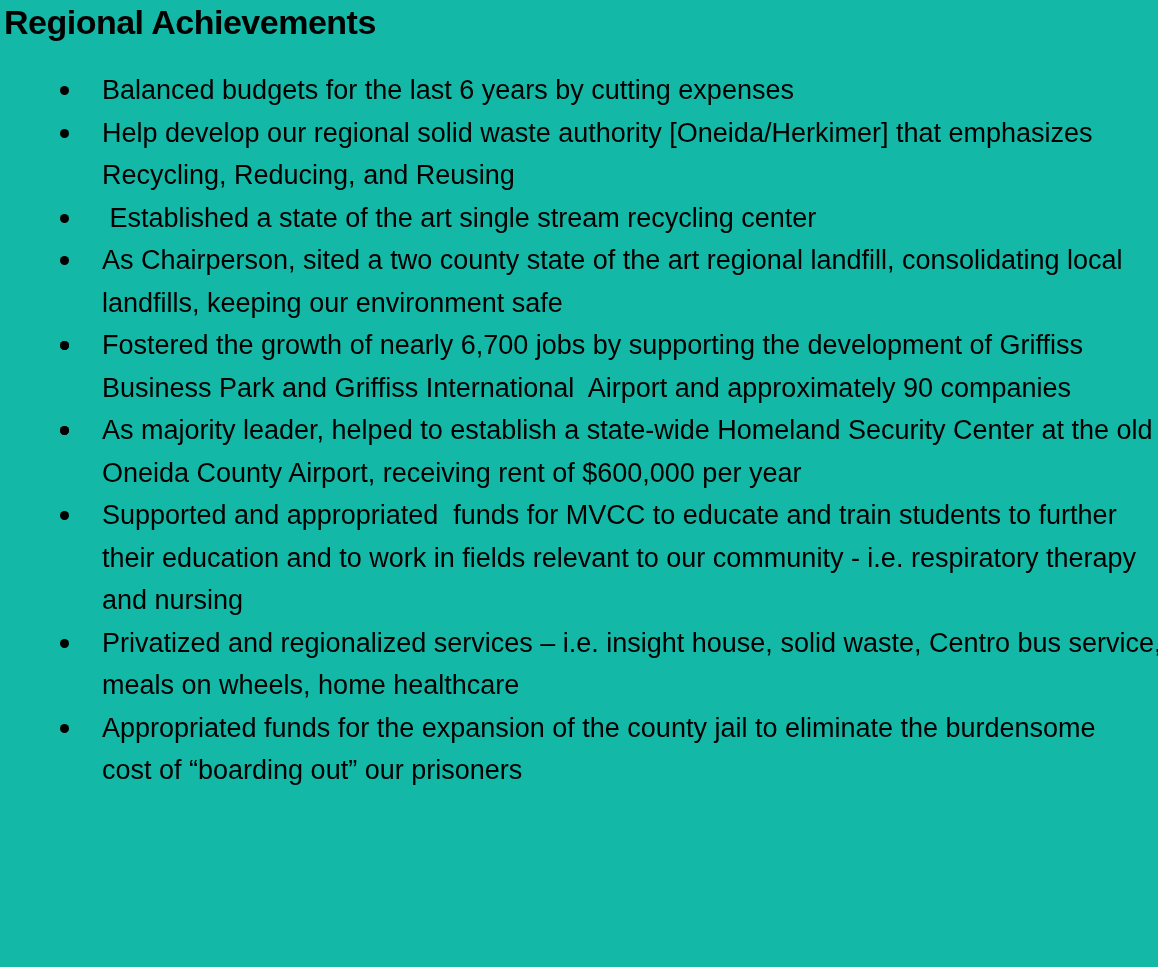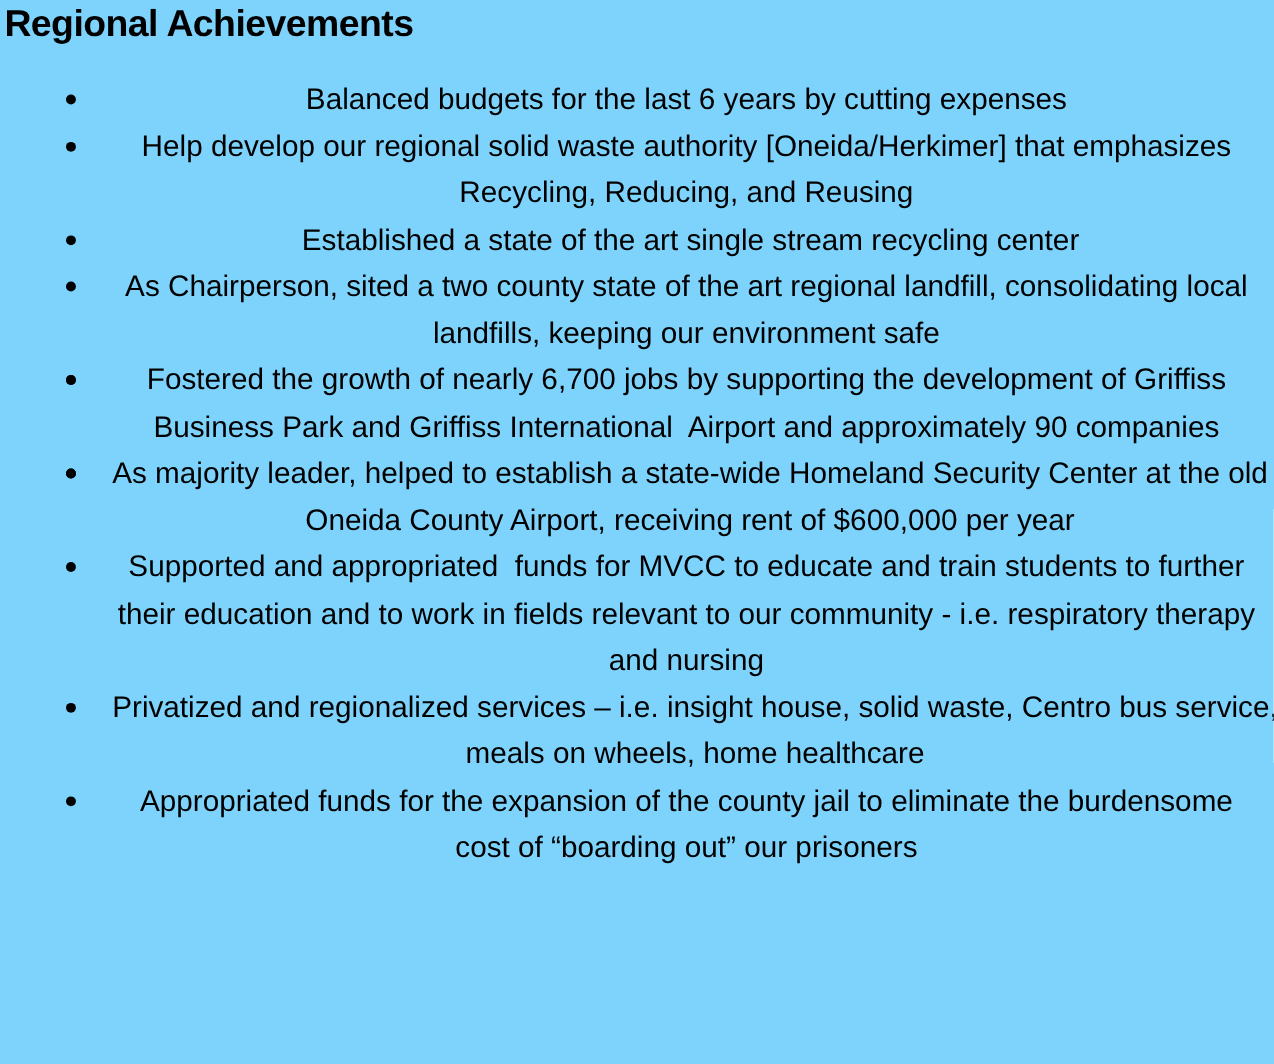--- a/index.html
+++ b/index.html
@@ -11,37 +11,36 @@
     width: 1158px;
     height: 967px;
     overflow: hidden;
     font-family: "Liberation Sans", sans-serif;
     color: #000000;
   }
   .page {
     position: relative;
     width: 1158px;
     height: 967px;
-    background: #7dd3fc;
+    background: #14b8a6;
   }
   .title {
     margin: 0;
     padding: 2px 0 0 4px;
     font-size: 34px;
     line-height: 40px;
     font-weight: bold;
     letter-spacing: -0.5px;
     color: #000000;
     white-space: pre;
   }
   ul.bullets {
     list-style: none;
     margin: 27px 0 0 12px;
     padding: 0 12px 0 90px;
-    text-align: center;
   }
   ul.bullets li {
     position: relative;
     font-size: 27px;
     line-height: 42.5px;
     color: #000000;
   }
   .dot {
     position: absolute;
     left: -42px;

